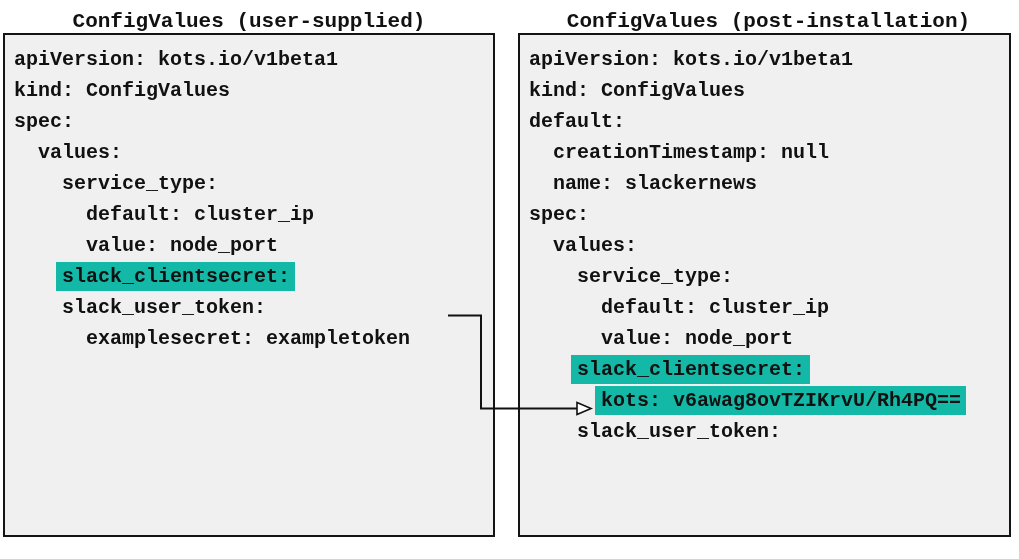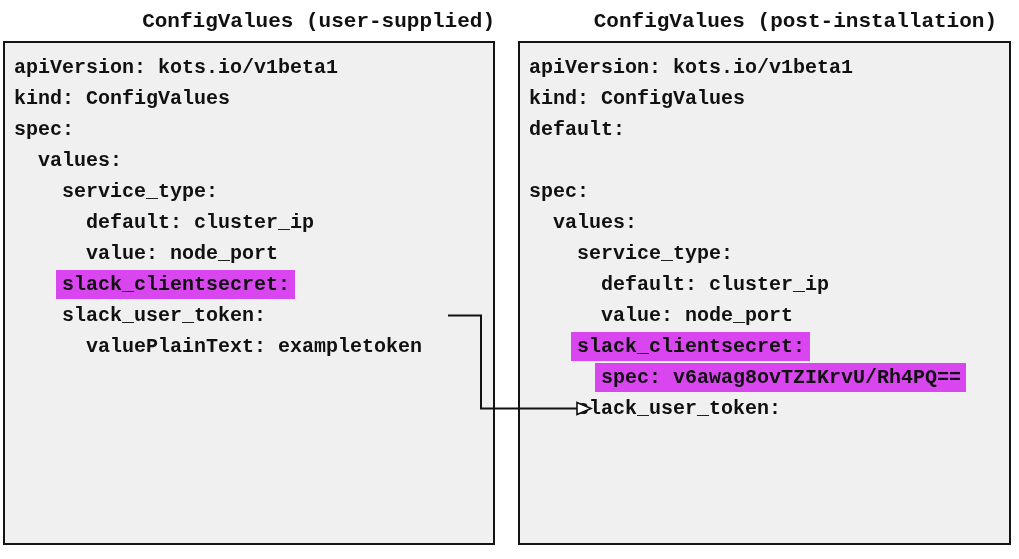--- a/index.html
+++ b/index.html
@@ -13,53 +13,53 @@
     height: 559px;
     background: #ffffff;
     overflow: hidden;
     font-family: "Liberation Mono", "DejaVu Sans Mono", monospace;
     color: #111111;
   }
   .panel-title {
     position: absolute;
     top: 7px;
     height: 30px;
-    text-align: right;
+    text-align: center;
     font-size: 21px;
     font-weight: bold;
     line-height: 30px;
     white-space: pre;
     color: #111111;
   }
   .title-left  { left: 3px;   width: 492px; }
-  .title-right { left: 504px; width: 493px; }
+  .title-right { left: 522px; width: 493px; }
   .code-box {
     position: absolute;
-    top: 41px;
+    top: 33px;
     height: 504px;
     box-sizing: border-box;
     border: 2px solid #141414;
     background: #f0f0f0;
     padding: 9px 8px 0 9px;
     overflow: hidden;
   }
   .box-left  { left: 3px;   width: 492px; }
   .box-right { left: 518px; width: 493px; }
   .yaml-line {
     height: 31px;
     line-height: 31px;
     font-size: 20px;
     font-weight: bold;
     white-space: pre;
     color: #111111;
   }
   .yaml-line .ind { white-space: pre; }
   .yaml-line .txt { white-space: pre; }
   .yaml-line .txt.hl {
-    background: #d946ef;
+    background: #14b8a6;
     padding: 3px 5px 3px 6px;
     margin-left: -6px;
   }
   .arrow-overlay {
     position: absolute;
     left: 0;
     top: 0;
     width: 1019px;
     height: 559px;
     pointer-events: none;
@@ -76,35 +76,36 @@
   <div class="code-box box-left">
     <div class="yaml-line"><span class="ind"></span><span class="txt">apiVersion: kots.io/v1beta1</span></div>
     <div class="yaml-line"><span class="ind"></span><span class="txt">kind: ConfigValues</span></div>
     <div class="yaml-line"><span class="ind"></span><span class="txt">spec:</span></div>
     <div class="yaml-line"><span class="ind">  </span><span class="txt">values:</span></div>
     <div class="yaml-line"><span class="ind">    </span><span class="txt">service_type:</span></div>
     <div class="yaml-line"><span class="ind">      </span><span class="txt">default: cluster_ip</span></div>
     <div class="yaml-line"><span class="ind">      </span><span class="txt">value: node_port</span></div>
     <div class="yaml-line"><span class="ind">    </span><span class="txt hl">slack_clientsecret:</span></div>
     <div class="yaml-line"><span class="ind">    </span><span class="txt">slack_user_token:</span></div>
-    <div class="yaml-line"><span class="ind">      </span><span class="txt">valuePlainText: exampletoken</span></div>
+    <div class="yaml-line"><span class="ind">      </span><span class="txt">examplesecret: exampletoken</span></div>
   </div>
 
   <div class="code-box box-right">
     <div class="yaml-line"><span class="ind"></span><span class="txt">apiVersion: kots.io/v1beta1</span></div>
     <div class="yaml-line"><span class="ind"></span><span class="txt">kind: ConfigValues</span></div>
     <div class="yaml-line"><span class="ind"></span><span class="txt">default:</span></div>
-    <div class="yaml-line"><span class="ind">  </span></div>
+    <div class="yaml-line"><span class="ind">  </span><span class="txt">creationTimestamp: null</span></div>
+    <div class="yaml-line"><span class="ind">  </span><span class="txt">name: slackernews</span></div>
     <div class="yaml-line"><span class="ind"></span><span class="txt">spec:</span></div>
     <div class="yaml-line"><span class="ind">  </span><span class="txt">values:</span></div>
     <div class="yaml-line"><span class="ind">    </span><span class="txt">service_type:</span></div>
     <div class="yaml-line"><span class="ind">      </span><span class="txt">default: cluster_ip</span></div>
     <div class="yaml-line"><span class="ind">      </span><span class="txt">value: node_port</span></div>
     <div class="yaml-line"><span class="ind">    </span><span class="txt hl">slack_clientsecret:</span></div>
-    <div class="yaml-line"><span class="ind">      </span><span class="txt hl">spec: v6awag8ovTZIKrvU/Rh4PQ==</span></div>
+    <div class="yaml-line"><span class="ind">      </span><span class="txt hl">kots: v6awag8ovTZIKrvU/Rh4PQ==</span></div>
     <div class="yaml-line"><span class="ind">    </span><span class="txt">slack_user_token:</span></div>
   </div>
 
   <svg class="arrow-overlay" viewBox="0 0 1019 559" xmlns="http://www.w3.org/2000/svg">
     <path d="M 448 315.5 H 481 V 408.5 H 577" fill="none" stroke="#111111" stroke-width="2"></path>
     <polygon points="577,402.5 591,408.5 577,414.5" fill="#ffffff" stroke="#111111" stroke-width="1.6"></polygon>
   </svg>
 
 </div>
 

